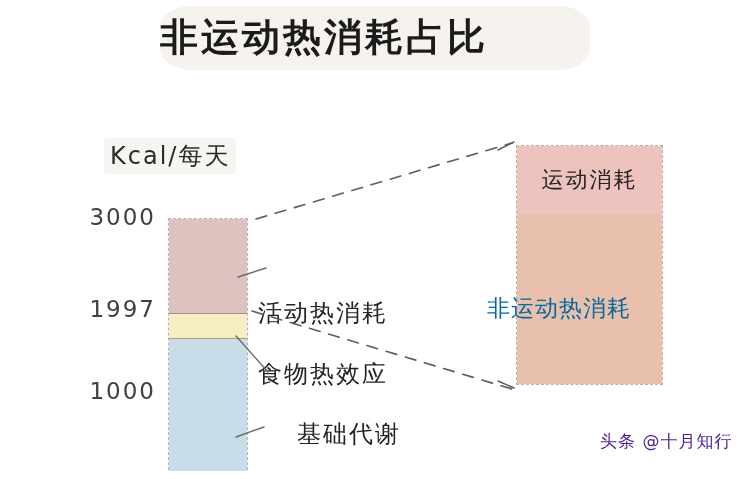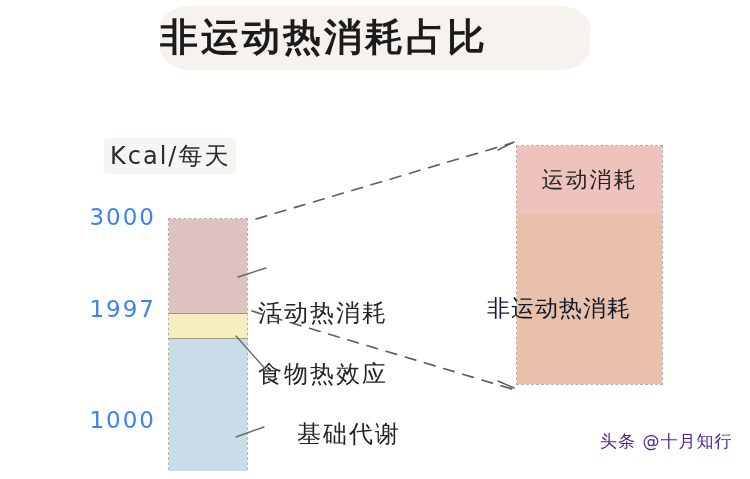--- a/index.html
+++ b/index.html
@@ -63,28 +63,28 @@
     background: #f7f5f1;
     padding: 2px 6px;
     border-radius: 4px;
   }
 
   
   .tick-label {
     position: absolute;
     font-size: 23px;
     letter-spacing: 2px;
-    color: #3b82f6;
+    color: #404040;
     white-space: nowrap;
     text-align: right;
     width: 72px;
   }
   #tick-3000 { left: 84px; top: 204px; }
   #tick-2000 { left: 84px; top: 296px; }
-  #tick-1000 { left: 84px; top: 378px; margin-top: 29px; }
+  #tick-1000 { left: 84px; top: 378px; }
 
   
   #bar {
     position: absolute;
     left: 168px;
     top: 218px;
     width: 80px;
     height: 252px;
     box-sizing: border-box;
     border: 1px dashed #b9b0ab;
@@ -165,21 +165,21 @@
     letter-spacing: 2px;
     color: #232323;
     white-space: nowrap;
   }
   #label-nonexercise {
     position: absolute;
     left: 487px;
     top: 293px;
     font-size: 23px;
     letter-spacing: 1px;
-    color: #0f172a;
+    color: #0369a1;
     white-space: nowrap;
   }
 
   
   #watermark {
     position: absolute;
     left: 600px;
     top: 430px;
     font-size: 17px;
     letter-spacing: 1px;

